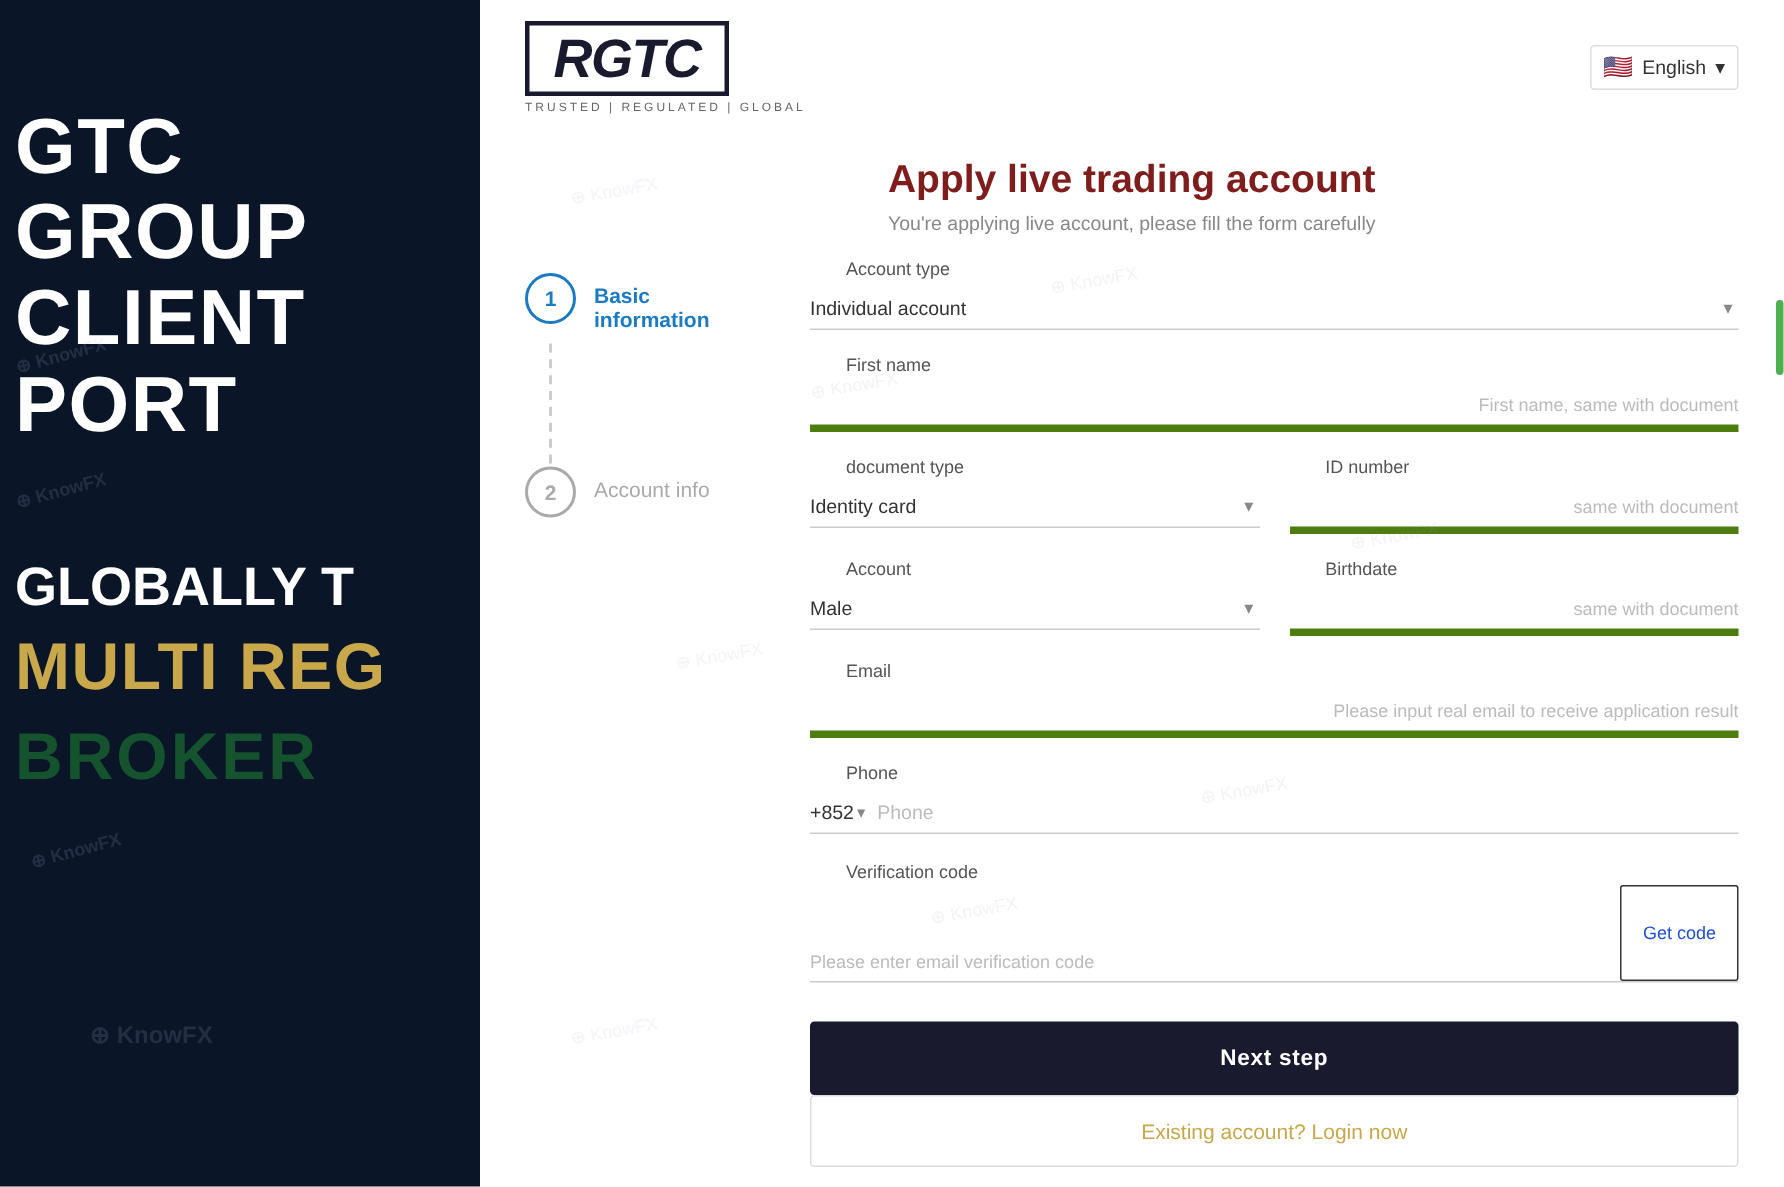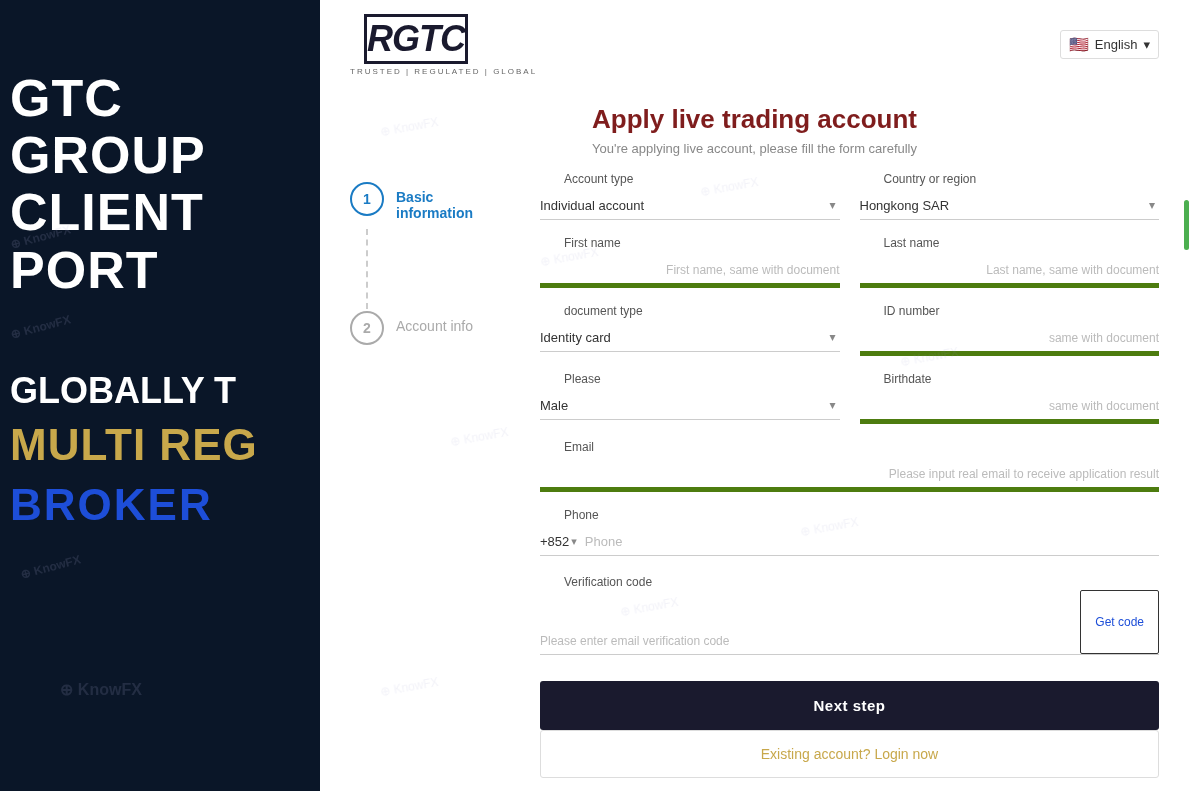--- a/index.html
+++ b/index.html
@@ -60,21 +60,21 @@
       color: #c8a84b;
       letter-spacing: 1px;
     }
 
     .bg-broker {
       position: absolute;
       top: 480px;
       left: 10px;
       font-size: 44px;
       font-weight: 900;
-      color: #1d4ed8;
+      color: #14532d;
       letter-spacing: 2px;
     }
 
     
     .form-panel {
       position: absolute;
       left: 320px;
       top: 0;
       width: 869px;
       height: 791px;
@@ -381,24 +381,23 @@
       align-items: flex-start;
     }
 
     .logo-main {
       font-size: 36px;
       font-weight: 900;
       color: #1a1a2e;
       font-style: italic;
       letter-spacing: -1px;
       border: 3px solid #1a1a2e;
-      padding: 2px 0;
+      padding: 2px 16px;
       line-height: 1.1;
       display: inline-block;
-      margin-left: 14px;
     }
 
     .logo-tagline-text {
       font-size: 8px;
       color: #666;
       letter-spacing: 2px;
       text-transform: uppercase;
       margin-top: 3px;
     }
 
@@ -473,39 +472,27 @@
       
       <div class="field-row">
         <div class="field-group">
           <label class="field-label">Account type</label>
           <div class="select-wrapper">
             <select class="field-select">
               <option>Individual account</option>
             </select>
           </div>
         </div>
-        <div class="field-group">
-          <label class="field-label">Country or region</label>
-          <div class="select-wrapper">
-            <select class="field-select">
-              <option>Hongkong SAR</option>
-            </select>
-          </div>
-        </div>
       </div>
 
       
       <div class="field-row">
         <div class="field-group">
           <label class="field-label">First name</label>
           <input type="text" class="field-input" placeholder="First name, same with document" style="">
-        </div>
-        <div class="field-group">
-          <label class="field-label">Last name</label>
-          <input type="text" class="field-input" placeholder="Last name, same with document" style="">
         </div>
       </div>
 
       
       <div class="field-row">
         <div class="field-group">
           <label class="field-label">document type</label>
           <div class="select-wrapper">
             <select class="field-select">
               <option>Identity card</option>
@@ -514,21 +501,21 @@
         </div>
         <div class="field-group">
           <label class="field-label">ID number</label>
           <input type="text" class="field-input" placeholder="same with document" style="">
         </div>
       </div>
 
       
       <div class="field-row">
         <div class="field-group">
-          <label class="field-label">Please</label>
+          <label class="field-label">Account</label>
           <div class="select-wrapper">
             <select class="field-select">
               <option>Male</option>
             </select>
           </div>
         </div>
         <div class="field-group">
           <label class="field-label">Birthdate</label>
           <input type="text" class="field-input" placeholder="same with document" style="">
         </div>

